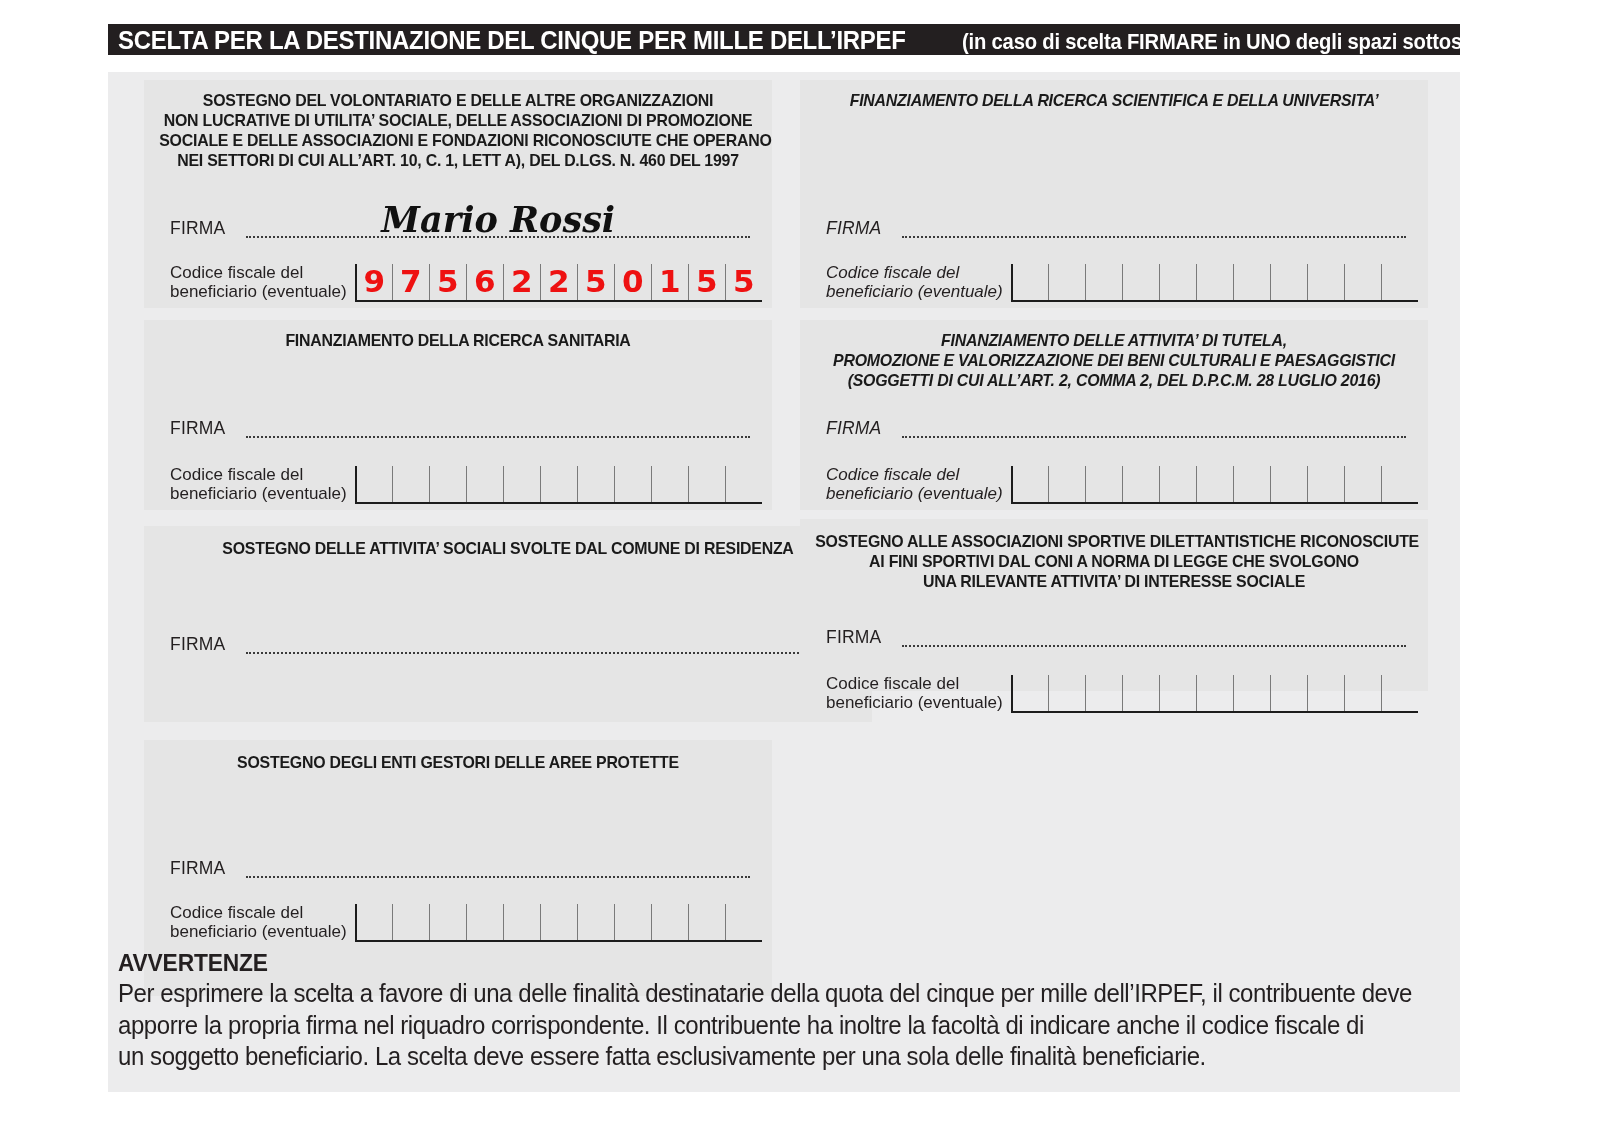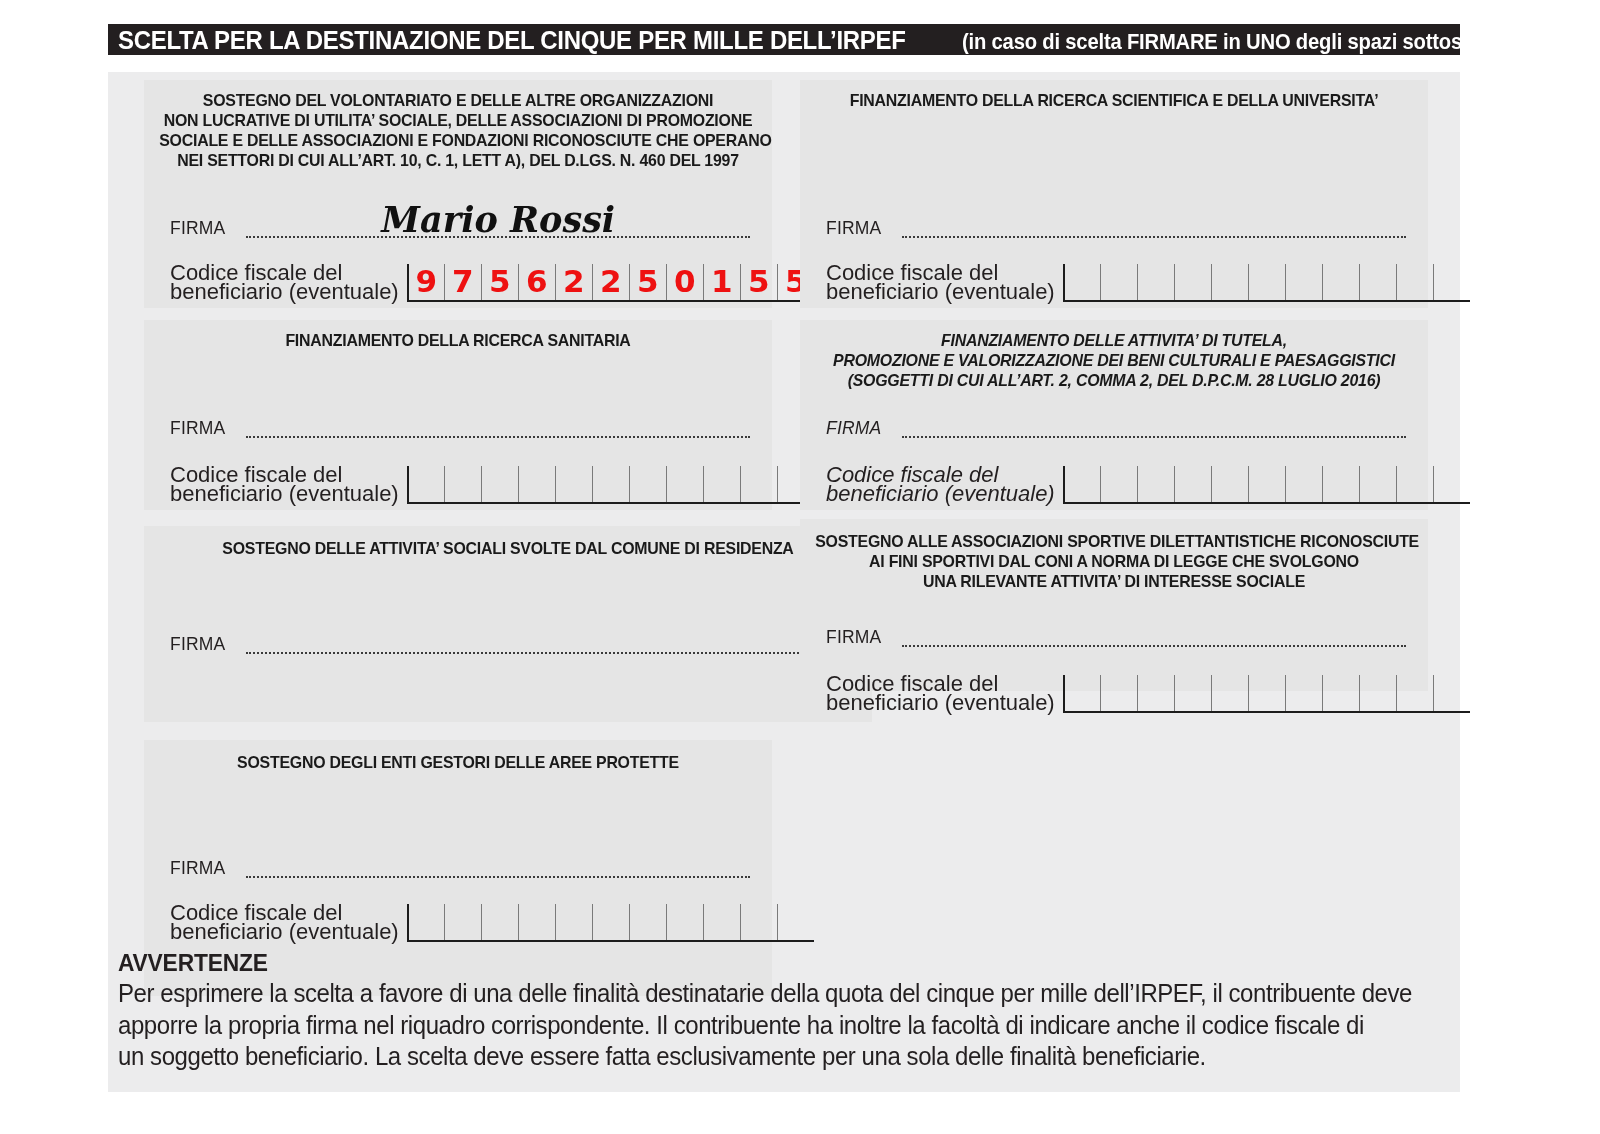--- a/index.html
+++ b/index.html
@@ -140,21 +140,21 @@
   .cf-row {
     position: absolute;
     display: flex;
     align-items: flex-end;
     padding-left: 26px;
     box-sizing: border-box;
     left: 0;
     right: 0;
   }
   .cf-label {
-    font-size: 22px;
+    font-size: 17px;
     line-height: 18.5px;
     color: #231f20;
     white-space: nowrap;
     padding-bottom: 1px;
   }
   .cf-label span { display: block; }
 
   .cf-grid {
     display: flex;
     margin-left: 8px;
@@ -244,21 +244,21 @@
             <div class="cf-cell">2</div>
             <div class="cf-cell">2</div>
             <div class="cf-cell">5</div>
             <div class="cf-cell">0</div>
             <div class="cf-cell">1</div>
             <div class="cf-cell">5</div>
             <div class="cf-cell">5</div>
           </div>
         </div>
       </div>
-      <div class="box" style="left: 800px; top: 80px; width: 628px; height: 228px;">
+      <div class="box" style="left: 800px; top: 80px; width: 628px; height: 228px; font-style: italic;">
         <div class="box-title" style="position: absolute; left: 0px; right: 0px; top: 10px;">
           <span class="line">FINANZIAMENTO DELLA RICERCA SCIENTIFICA E DELLA UNIVERSITA’</span>
         </div>
         <div class="firma-row" style="top: 140px;">
           <div class="firma-label">FIRMA</div>
           <div class="firma-line"></div>
         </div>
         <div class="cf-row" style="top: 184px;">
           <div class="cf-label">
             <span>Codice fiscale del</span>

